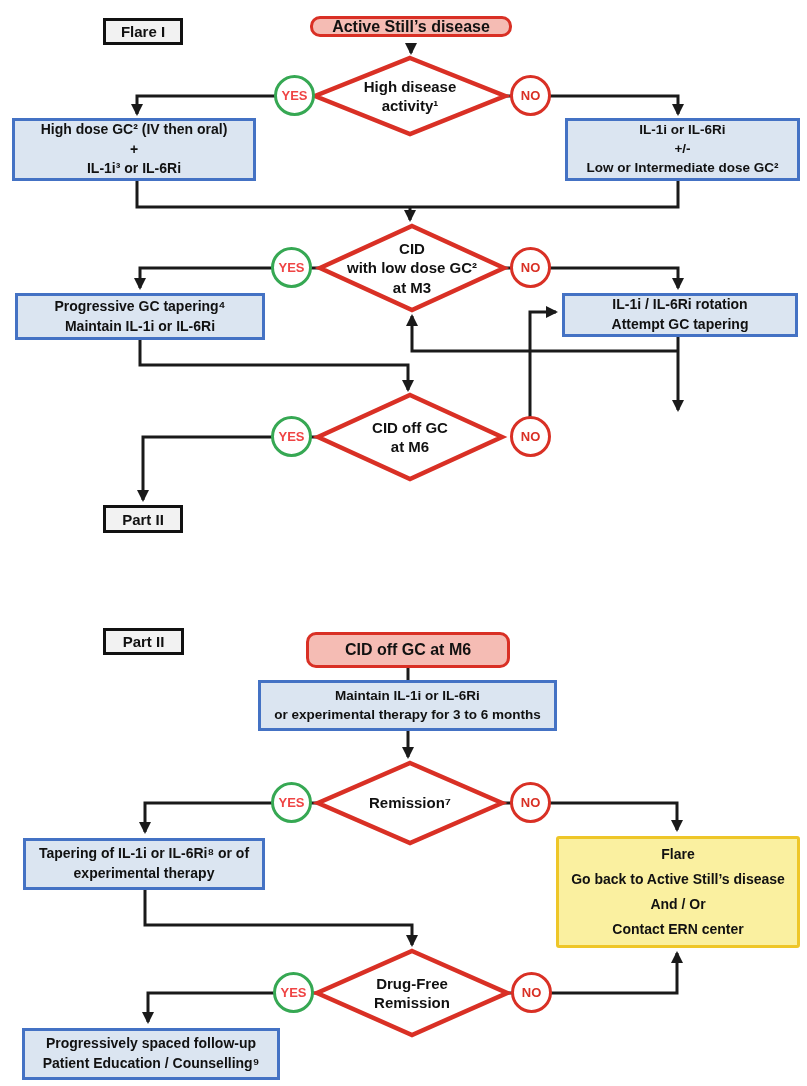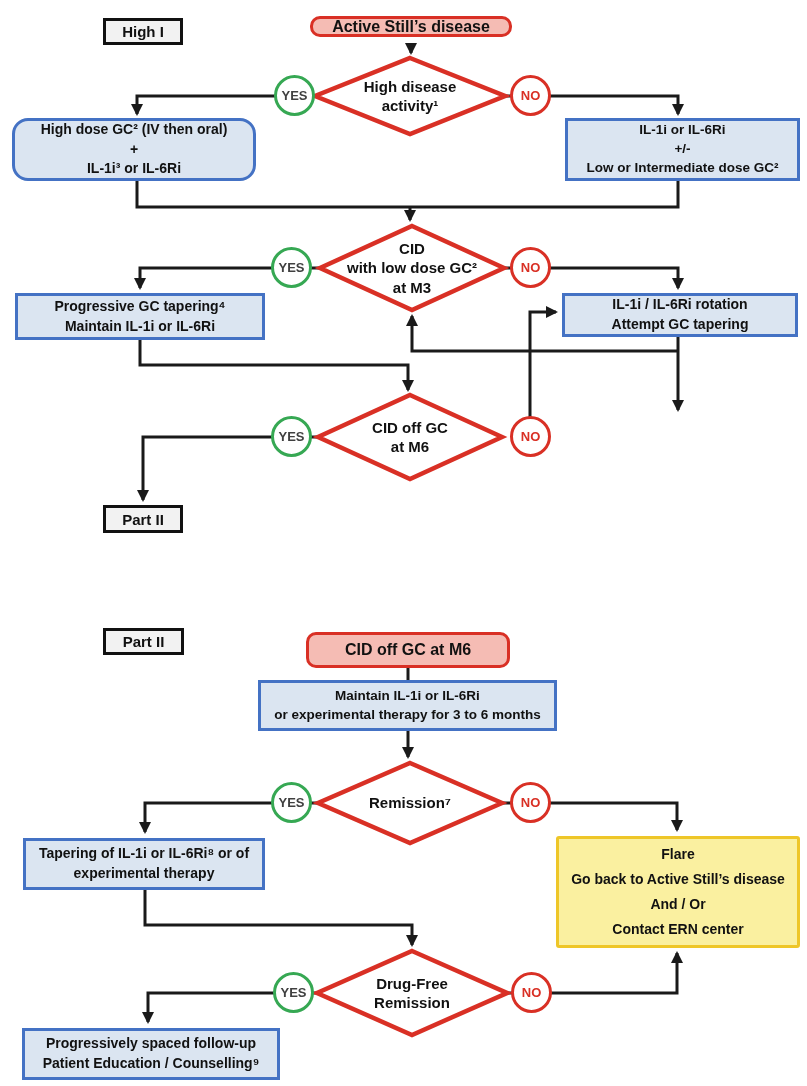--- a/index.html
+++ b/index.html
@@ -11,21 +11,21 @@
   .box-blue{border:3px solid #4472c4;background:#dbe5f1;font-size:14px;line-height:1.4;}
   .box-red-start{border:3.5px solid #d93025;background:#f5bcb4;border-radius:10px;font-size:16px;}
   .box-yellow{border:3px solid #e2b94e;background:#fcf3a4;border-radius:13px;align-items:flex-start;
               text-align:left;padding:7px 9px;font-size:13.5px;line-height:1.5;}
   .box-flare{border:3px solid #eec628;background:#faf0a0;border-radius:3px;font-size:14px;line-height:1.8;}
   .part-label{border:3px solid #111;background:#f2f2f2;font-size:15px;}
   .dtext{position:absolute;display:flex;flex-direction:column;align-items:center;justify-content:center;
          text-align:center;font-weight:bold;font-size:15px;line-height:1.3;color:#111;}
   .badge{position:absolute;width:41px;height:41px;box-sizing:border-box;border-radius:50%;background:#fff;
          display:flex;align-items:center;justify-content:center;font-weight:bold;font-size:13px;}
-  .badge.yes{border:3.5px solid #36a853;color:#404040;}
+  .badge.yes{border:3.5px solid #36a853;color:#ef4444;}
   .badge.no{border:3.5px solid #d93025;color:#d93025;}
 </style>
 </head>
 <body>
 
 <div id="canvas">
 
   <svg id="wires" viewBox="0 0 807 1086" xmlns="http://www.w3.org/2000/svg">
     <defs>
       <marker id="ah" markerUnits="userSpaceOnUse" markerWidth="16" markerHeight="16" refX="11" refY="7" orient="auto">
@@ -58,39 +58,39 @@
     <g stroke="#d93025" stroke-width="4.5" fill="#ffffff">
       <polygon points="410,58 505,96 410,134 315,96"></polygon>
       <polygon points="412,226 504,268 412,310 320,268"></polygon>
       <polygon points="410,395 502,437 410,479 318,437"></polygon>
       <polygon points="410,763 502,803 410,843 318,803"></polygon>
       <polygon points="412,951 507,993 412,1035 317,993"></polygon>
     </g>
   </svg>
 
   <div class="node part-label" style="left:103px;top:18px;width:80px;height:27px;">
-    <span>High I</span>
+    <span>Flare I</span>
   </div>
 
   <div class="node box-red-start" style="left:310px;top:16px;width:202px;height:21px;">
     <span>Active Still’s disease</span>
   </div>
 
   <div class="dtext" style="left:330px;top:66px;width:160px;height:60px;">
     <span>High disease</span>
     <span>activity¹</span>
   </div>
   <div class="badge yes" style="left:274px;top:75px;">
     <span>YES</span>
   </div>
   <div class="badge no" style="left:510px;top:75px;">
     <span>NO</span>
   </div>
 
-  <div class="node box-blue" style="left:12px;top:118px;width:244px;height:63px;border-radius:16px;">
+  <div class="node box-blue" style="left:12px;top:118px;width:244px;height:63px;">
     <span>High dose GC² (IV then oral)</span>
     <span>+</span>
     <span>IL-1i³ or IL-6Ri</span>
   </div>
 
   <div class="node box-blue" style="left:565px;top:118px;width:235px;height:63px;font-size:13.5px;">
     <span>IL-1i or IL-6Ri</span>
     <span>+/-</span>
     <span>Low or Intermediate dose GC²</span>
   </div>

